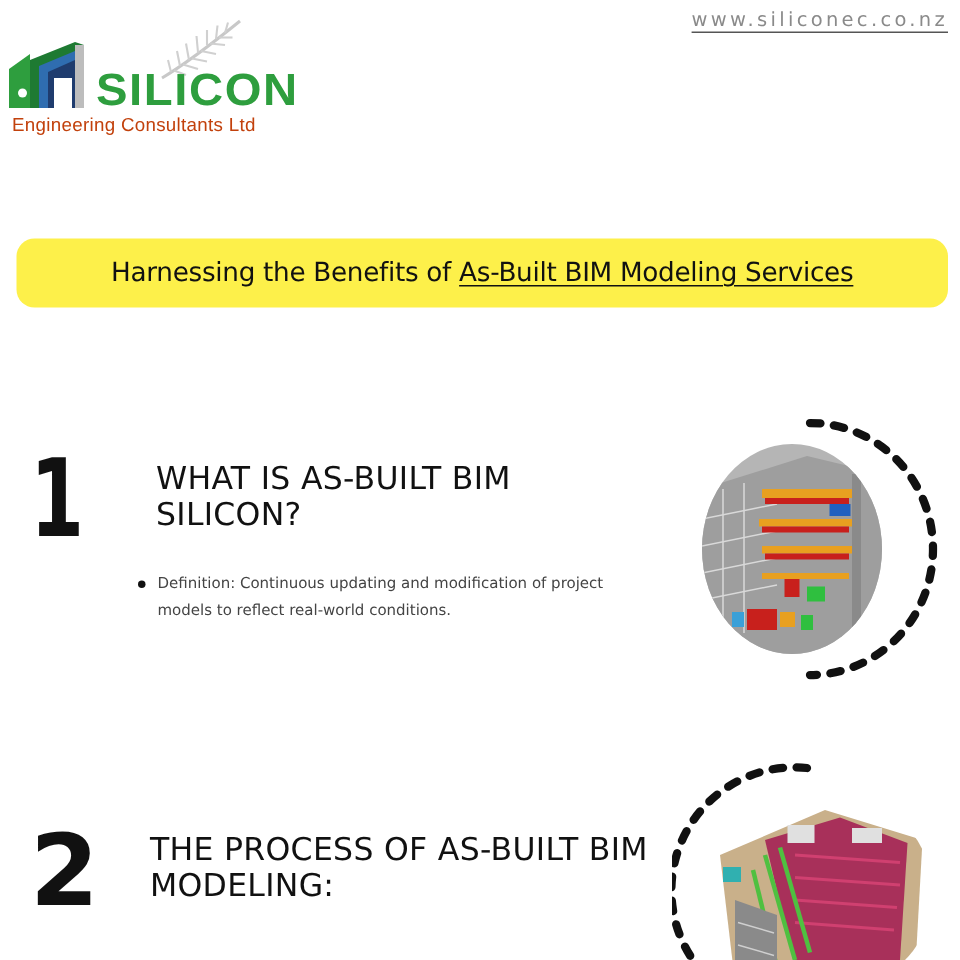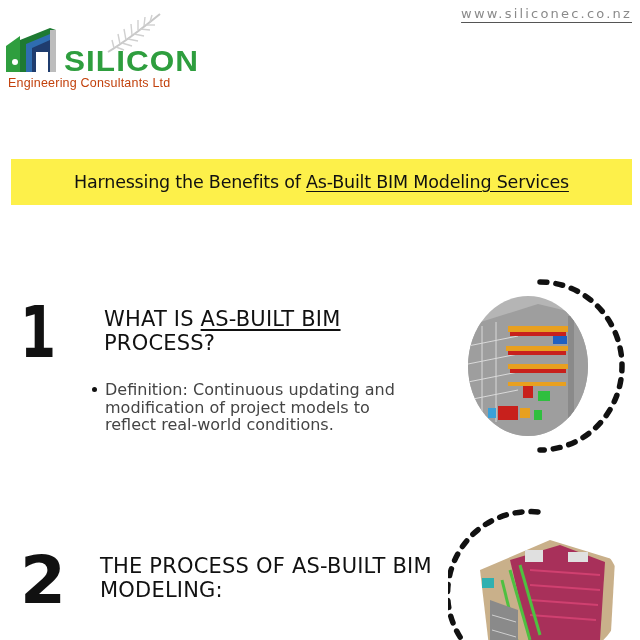--- a/index.html
+++ b/index.html
@@ -7,34 +7,34 @@
     body { position: relative; font-family: "DejaVu Sans", sans-serif; color: #111; }
 
     .logo { position: absolute; left: 6px; top: 8px; width: 180px; height: 80px; text-align: center; }
     .logo-mark { position: absolute; left: 0; top: 18px; width: 56px; height: 46px; }
     .logo-fern { position: absolute; left: 98px; top: 4px; width: 60px; height: 42px; }
     .logo-word { position: absolute; left: 58px; top: 38px; font-family: "Liberation Sans", sans-serif; font-size: 30px; font-weight: bold; color: #2e9e3e; letter-spacing: 1px; line-height: 30px; transform: scaleX(1.05); transform-origin: left; }
     .logo-sub { position: absolute; left: 2px; top: 68px; font-family: "Liberation Sans", sans-serif; font-size: 12.5px; color: #c2410c; letter-spacing: 0.2px; white-space: nowrap; }
 
     .site-url { position: absolute; right: 8px; top: 6px; font-family: "DejaVu Sans", sans-serif; font-size: 13px; letter-spacing: 2.2px; color: #8a8a8a; text-decoration: underline; text-decoration-color: #555; text-underline-offset: 4px; }
 
-    .banner { position: absolute; left: 11px; top: 159px; width: 621px; height: 46px; background: #fdf04a; display: flex; align-items: center; justify-content: center; }
+    .banner { position: absolute; left: 11px; top: 159px; width: 621px; height: 46px; background: #fdf04a; display: flex; align-items: center; justify-content: center; border-radius: 12px; }
     .banner-text { font-family: "DejaVu Sans", sans-serif; font-size: 17.5px; color: #111; white-space: nowrap; letter-spacing: -0.2px; }
     .banner-text .u { text-decoration: underline; text-underline-offset: 3px; }
 
     .num { position: absolute; font-family: "DejaVu Sans", sans-serif; font-weight: bold; color: #111; line-height: 1; }
     .num1 { left: 20px; top: 296px; font-size: 72px; transform: scaleX(0.72); transform-origin: left; }
     .num2 { left: 20px; top: 548px; font-size: 66px; }
 
     .heading { position: absolute; font-family: "DejaVu Sans", sans-serif; font-size: 21px; line-height: 24px; color: #111; letter-spacing: 0.2px; }
-    .heading .u { text-decoration: underline; text-underline-offset: 3px; }
+    .heading .u { text-underline-offset: 3px; }
     .h1 { left: 104px; top: 307px; width: 320px; }
     .h2 { left: 100px; top: 554px; width: 360px; }
 
-    .bullets { position: absolute; left: 88px; top: 381px; width: 330px; list-style: none; font-family: "DejaVu Sans", sans-serif; font-size: 16px; line-height: 17.5px; color: #444; }
+    .bullets { position: absolute; left: 88px; top: 381px; width: 330px; list-style: none; font-family: "DejaVu Sans", sans-serif; font-size: 10px; line-height: 17.5px; color: #444; }
     .bullets li { position: relative; padding-left: 17px; }
     .bullets li::before { content: ""; position: absolute; left: 4px; top: 6px; width: 5px; height: 5px; border-radius: 50%; background: #111; }
 
     .circle-img { position: absolute; border-radius: 50%; overflow: hidden; }
     .ci1 { left: 468px; top: 296px; width: 120px; height: 140px; border-radius: 50%; }
     .ci2 { left: 470px; top: 530px; width: 150px; height: 130px; border-radius: 45%; }
     .dash-ring { position: absolute; }
   </style>
 </head>
 <body>
@@ -75,21 +75,21 @@
 
 <div class="banner">
   <div class="banner-text">
     <span>Harnessing the Benefits of </span><span class="u">As-Built BIM Modeling Services</span>
   </div>
 </div>
 
 <div class="num num1">1</div>
 <div class="heading h1">
   <span>WHAT IS </span><span class="u">AS-BUILT BIM</span><br>
-  <span>PROCESS?</span>
+  <span>SILICON?</span>
 </div>
 <ul class="bullets">
   <li>Definition: Continuous updating and modification of project models to reflect real-world conditions.</li>
 </ul>
 
 <svg class="dash-ring" style="left:480px;top:276px;" width="160" height="180" viewBox="0 0 160 180">
   <path d="M60,6 A82,84 0 0 1 60,174" fill="none" stroke="#111" stroke-width="5.5" stroke-linecap="round" stroke-dasharray="7 9"></path>
 </svg>
 <div class="circle-img ci1">
   <svg width="120" height="140" viewBox="0 0 120 140">

